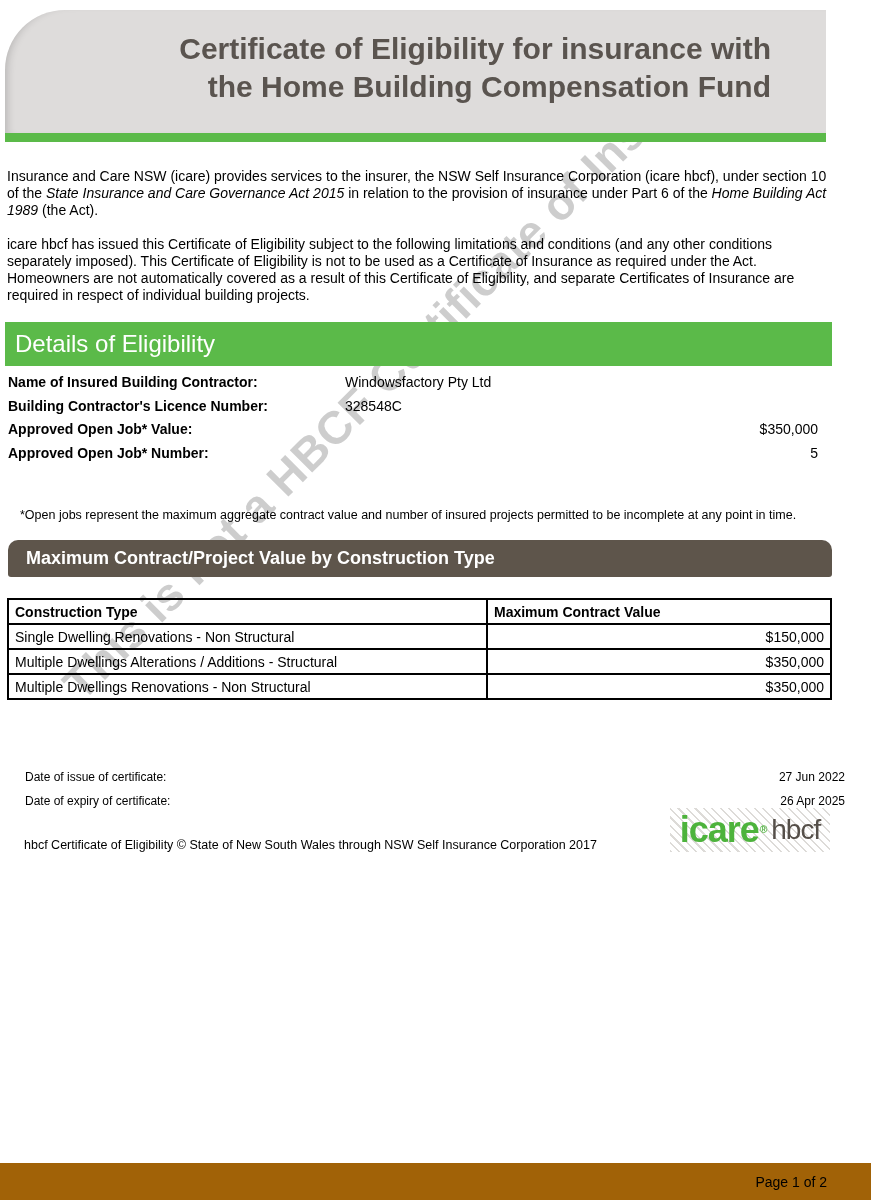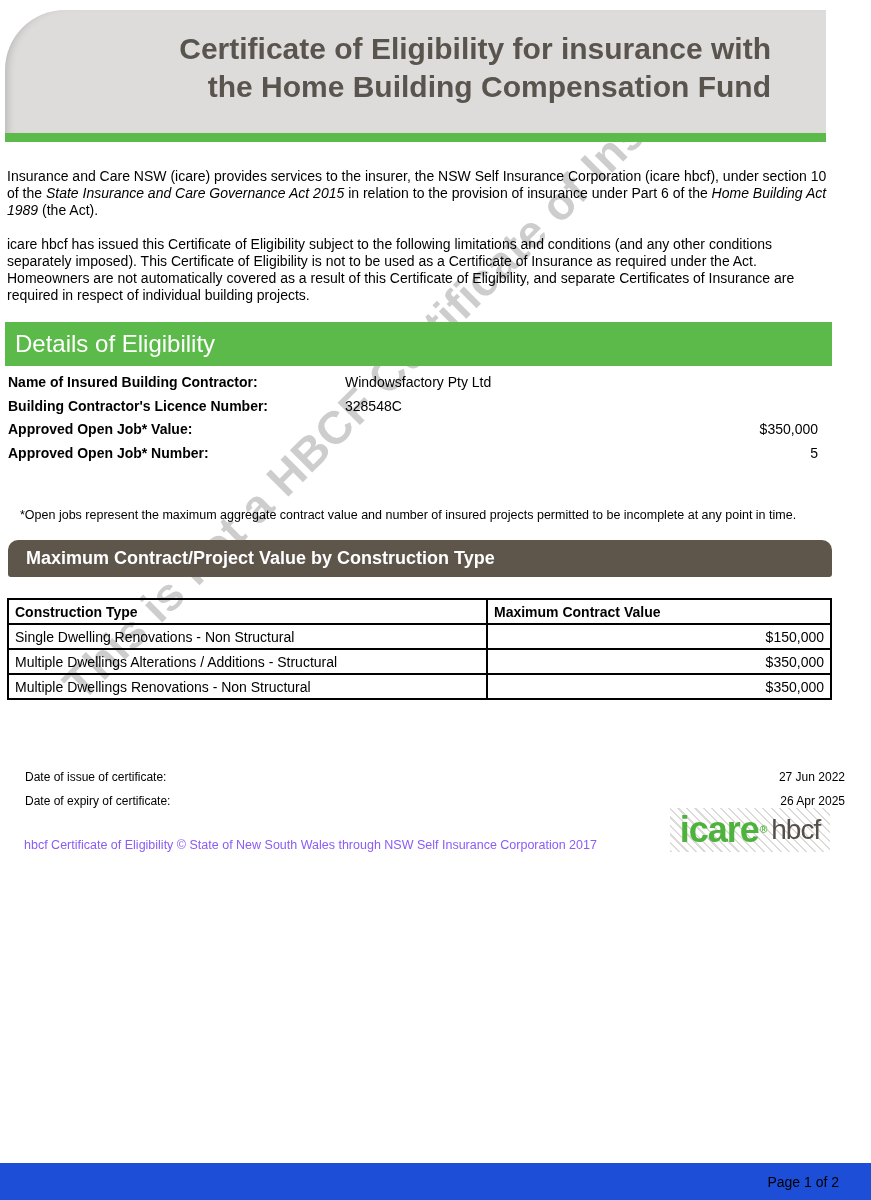--- a/index.html
+++ b/index.html
@@ -72,26 +72,26 @@
   
   .logo{
     position:absolute;top:808px;left:670px;width:160px;height:44px;
     background:repeating-linear-gradient(45deg,#dddbd8 0px,#dddbd8 1.5px,transparent 1.5px,transparent 6px);
     display:flex;align-items:center;justify-content:center;
   }
   .logo .icare{color:#4db33c;font-weight:bold;font-size:36px;line-height:40px;letter-spacing:-1px;}
   .logo .reg{color:#4db33c;font-size:10px;font-weight:bold;vertical-align:top;line-height:20px;margin:0 4px 0 1px;}
   .logo .hbcf{color:#554f49;font-weight:normal;font-size:28px;line-height:40px;letter-spacing:-1px;}
 
-  .footer-line{position:absolute;top:838px;left:24px;font-size:12.5px;color:#8b5cf6;}
+  .footer-line{position:absolute;top:838px;left:24px;font-size:12.5px;color:#000000;}
 
   
   .bottom-bar{
-    position:absolute;left:0;top:1163px;width:871px;height:37px;background:#1d4ed8;
-    box-sizing:border-box;text-align:right;padding-right:32px;
+    position:absolute;left:0;top:1163px;width:871px;height:37px;background:#a16207;
+    box-sizing:border-box;text-align:right;padding-right:44px;
     font-size:14px;color:#000;line-height:39px;
   }
 </style>
 </head>
 <body>
 
 <div class="page">
 
   <div class="watermark">This is not a HBCF Certificate of Insurance</div>
 

